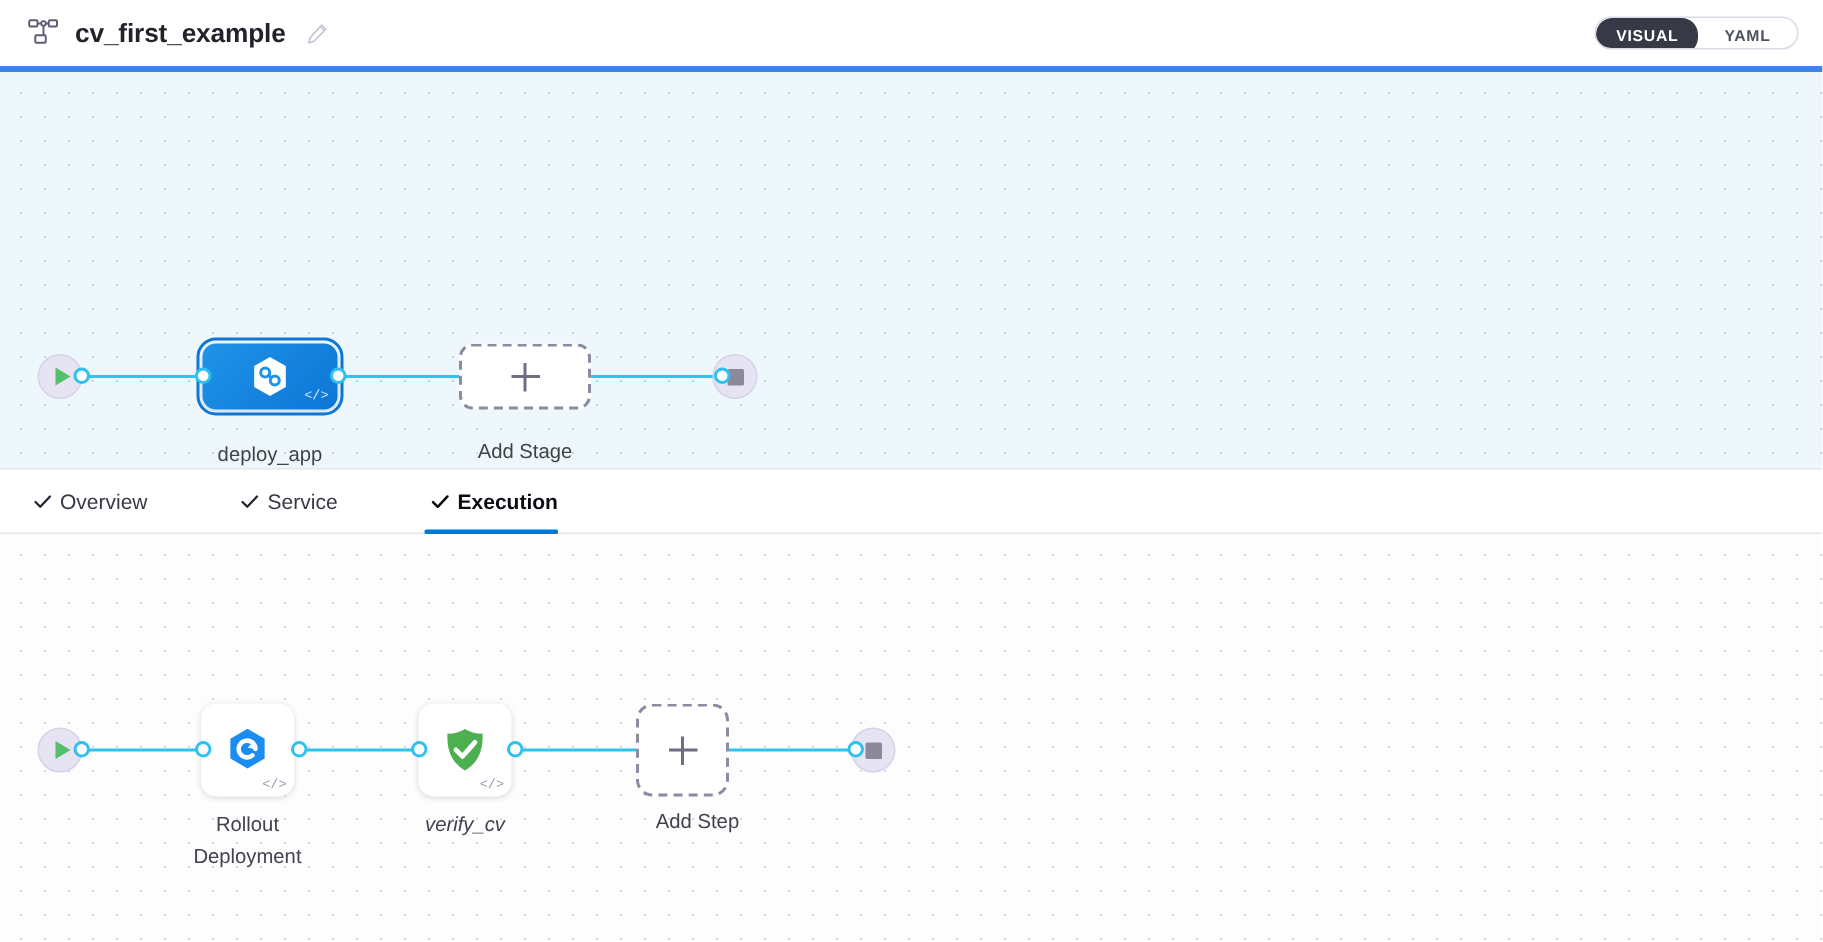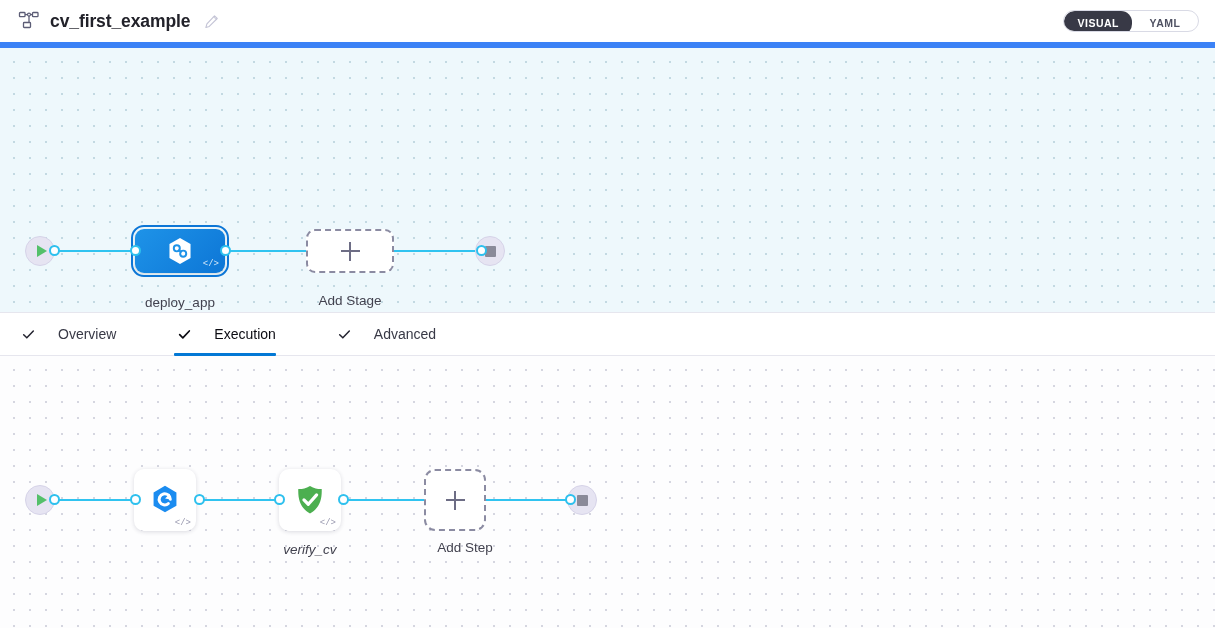--- a/index.html
+++ b/index.html
@@ -22,21 +22,21 @@
     flex-direction: column;
     background: #ffffff;
   }
 
   
   .header {
     position: relative;
     height: 48px;
     flex: 0 0 48px;
     background: #ffffff;
-    border-bottom: 6px solid #3b82f6;
+    border-bottom: 4px solid #3b82f6;
     display: flex;
     align-items: center;
     padding: 0 16px 0 18px;
   }
   .header-left {
     display: flex;
     align-items: center;
     gap: 10px;
   }
   .pipeline-icon {
@@ -118,40 +118,40 @@
     border-top: 1px solid #e6e6ee;
     border-bottom: 1px solid #e6e6ee;
     display: flex;
     align-items: stretch;
     padding-left: 18px;
   }
   .tab {
     position: relative;
     display: flex;
     align-items: center;
-    gap: 23px;
+    gap: 5px;
     padding: 0 22px 0 4px;
     margin-right: 36px;
     cursor: pointer;
     user-select: none;
   }
   .tab:last-child { margin-right: 0; }
   .tab-check {
     width: 13px;
     height: 13px;
     flex: 0 0 13px;
     display: block;
   }
   .tab-label {
     font-size: 14px;
     color: #383946;
     white-space: nowrap;
   }
   .tab.active .tab-label {
-    font-weight: 400;
+    font-weight: 700;
     color: #0b0b12;
   }
   .tab.active::after {
     content: "";
     position: absolute;
     left: 0;
     right: 22px;
     bottom: -1px;
     height: 3px;
     background: #0278d5;
@@ -377,39 +377,39 @@
 
     <div class="tab">
       <span class="tab-check">
         <svg class="icon-svg" viewBox="0 0 14 14" width="13" height="13" aria-hidden="true">
           <path d="M1.8 7.2 L5.2 10.6 L12.2 3.2" fill="none" stroke="#23232f" stroke-width="1.6" stroke-linecap="round" stroke-linejoin="round"></path>
         </svg>
       </span>
       <span class="tab-label">Overview</span>
     </div>
 
+    <div class="tab">
+      <span class="tab-check">
+        <svg class="icon-svg" viewBox="0 0 14 14" width="13" height="13" aria-hidden="true">
+          <path d="M1.8 7.2 L5.2 10.6 L12.2 3.2" fill="none" stroke="#23232f" stroke-width="1.6" stroke-linecap="round" stroke-linejoin="round"></path>
+        </svg>
+      </span>
+      <span class="tab-label">Service</span>
+    </div>
 
 
     <div class="tab active">
       <span class="tab-check">
         <svg class="icon-svg" viewBox="0 0 14 14" width="13" height="13" aria-hidden="true">
           <path d="M1.8 7.2 L5.2 10.6 L12.2 3.2" fill="none" stroke="#0b0b12" stroke-width="1.8" stroke-linecap="round" stroke-linejoin="round"></path>
         </svg>
       </span>
       <span class="tab-label">Execution</span>
     </div>
 
-    <div class="tab">
-      <span class="tab-check">
-        <svg class="icon-svg" viewBox="0 0 14 14" width="13" height="13" aria-hidden="true">
-          <path d="M1.8 7.2 L5.2 10.6 L12.2 3.2" fill="none" stroke="#23232f" stroke-width="1.6" stroke-linecap="round" stroke-linejoin="round"></path>
-        </svg>
-      </span>
-      <span class="tab-label">Advanced</span>
-    </div>
   </div>
 
   <div class="step-canvas">
     <div class="graph">
 
       <div class="edge" style="left:54px;  top:143px; width:86px;"></div>
       <div class="edge" style="left:198px; top:143px; width:88px;"></div>
       <div class="edge" style="left:342px; top:143px; width:84px;"></div>
       <div class="edge" style="left:486px; top:143px; width:84px;"></div>
 
@@ -424,20 +424,22 @@
             <path d="M18 3 L30.1 10 L30.1 24 L18 31 L5.9 24 L5.9 10 Z" fill="#1b8cf0"></path>
             <path d="M23.6 17.2 a5.9 5.9 0 1 0 -2.1 4.6" fill="none" stroke="#ffffff" stroke-width="3.2" stroke-linecap="round"></path>
             <path d="M23.1 11.4 L23.9 17.6 L18.1 16.3 Z" fill="#ffffff"></path>
           </svg>
         </span>
         <span class="code-badge">&lt;/&gt;</span>
       </div>
       <div class="port" style="left:130px; top:138px;"></div>
       <div class="port" style="left:194px; top:138px;"></div>
       <div class="node-label" style="left:105px; top:541px;"></div>
+      <div class="node-label" style="left:100px; top:183px; width:130px;">Rollout
+Deployment</div>
 
       <div class="step-node" style="left:279px; top:113px;">
         <span>
           <svg class="icon-svg" viewBox="0 0 36 36" width="34" height="34" aria-hidden="true">
             <path d="M18 3.2 C23 6.2 27.2 6.6 30.4 6.4 C30.8 17.6 28.2 26.4 18 32.4 C7.8 26.4 5.2 17.6 5.6 6.4 C8.8 6.6 13 6.2 18 3.2 Z" fill="#4caf50"></path>
             <path d="M11.6 17.9 L16.2 22.5 L25 12.6" fill="none" stroke="#ffffff" stroke-width="3.4" stroke-linecap="round" stroke-linejoin="round"></path>
           </svg>
         </span>
         <span class="code-badge">&lt;/&gt;</span>
       </div>

